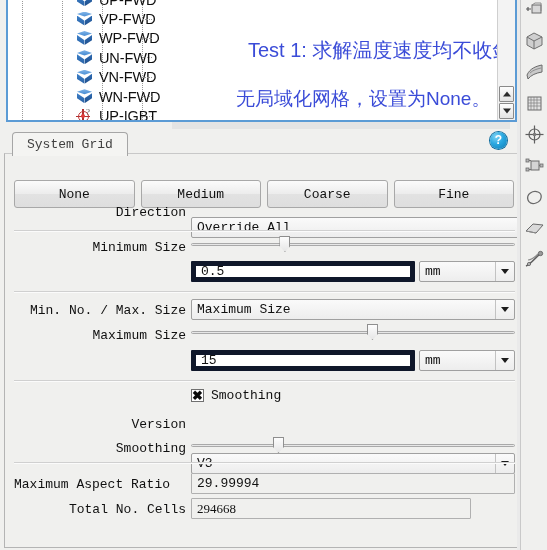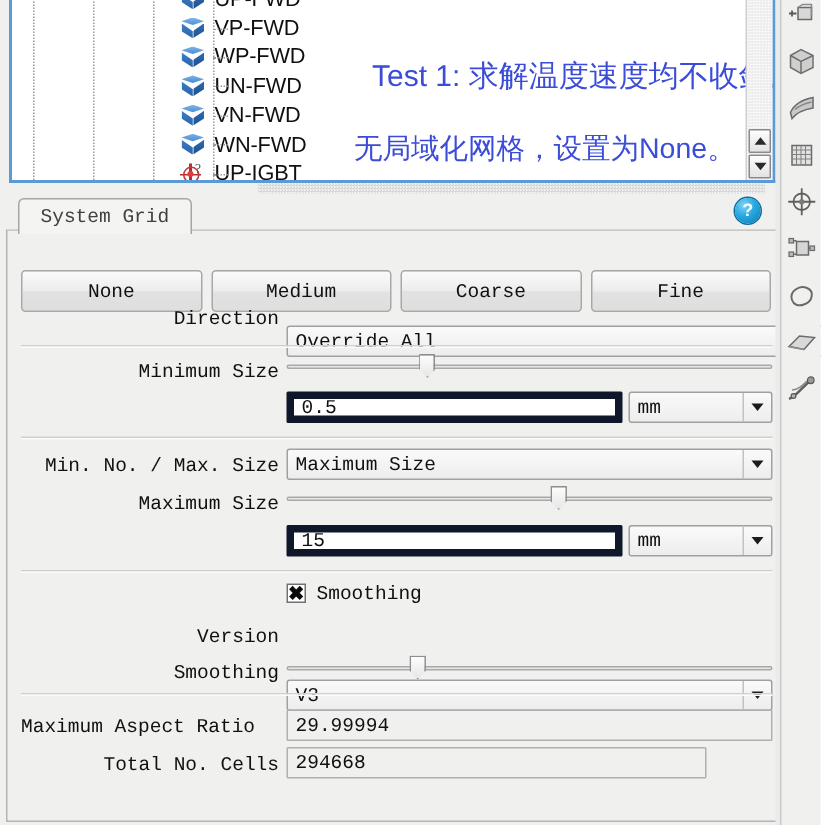--- a/index.html
+++ b/index.html
@@ -46,21 +46,21 @@
   .tree-rows {
     position: absolute;
     left: 0; top: -10px;
     width: 100%;
   }
   .tree-row {
     position: relative;
     height: 19.4px;
     display: flex;
     align-items: center;
-    padding-left: 112px;
+    padding-left: 68px;
     box-sizing: border-box;
   }
   .tree-dash {
     position: absolute;
     left: 134px;
     width: 10px;
     height: 0;
     border-top: 1px dotted #9a9a9a;
   }
   .cube-icon {
@@ -622,21 +622,21 @@
         <div class="track"></div>
         <div class="thumb" style="left: 27%;"></div>
       </div>
 
       <div class="sep" style="left:9px; top:308px; width:501px;"></div>
 
       <div class="row-label" style="left:9px; top:323px; width:172px; text-align:left;">Maximum Aspect Ratio</div>
       <div class="readonly-field" style="left:186px; top:319px; width:324px;">29.99994</div>
 
       <div class="row-label" style="left:9px; top:348px; width:172px;">Total No. Cells</div>
-      <div class="readonly-field" style="left:186px; top:344px; width:280px;">294668</div>
+      <div class="readonly-field" style="left:186px; top:344px; width:280px;font-family:Liberation Serif, serif;">294668</div>
 
     </div>
   </div>
 
   <div class="app-vscroll"></div>
 
   <div class="right-toolbar">
 
     <div class="tool-icon" style="top:2px">
       <svg width="21" height="21" viewBox="0 0 21 21">

